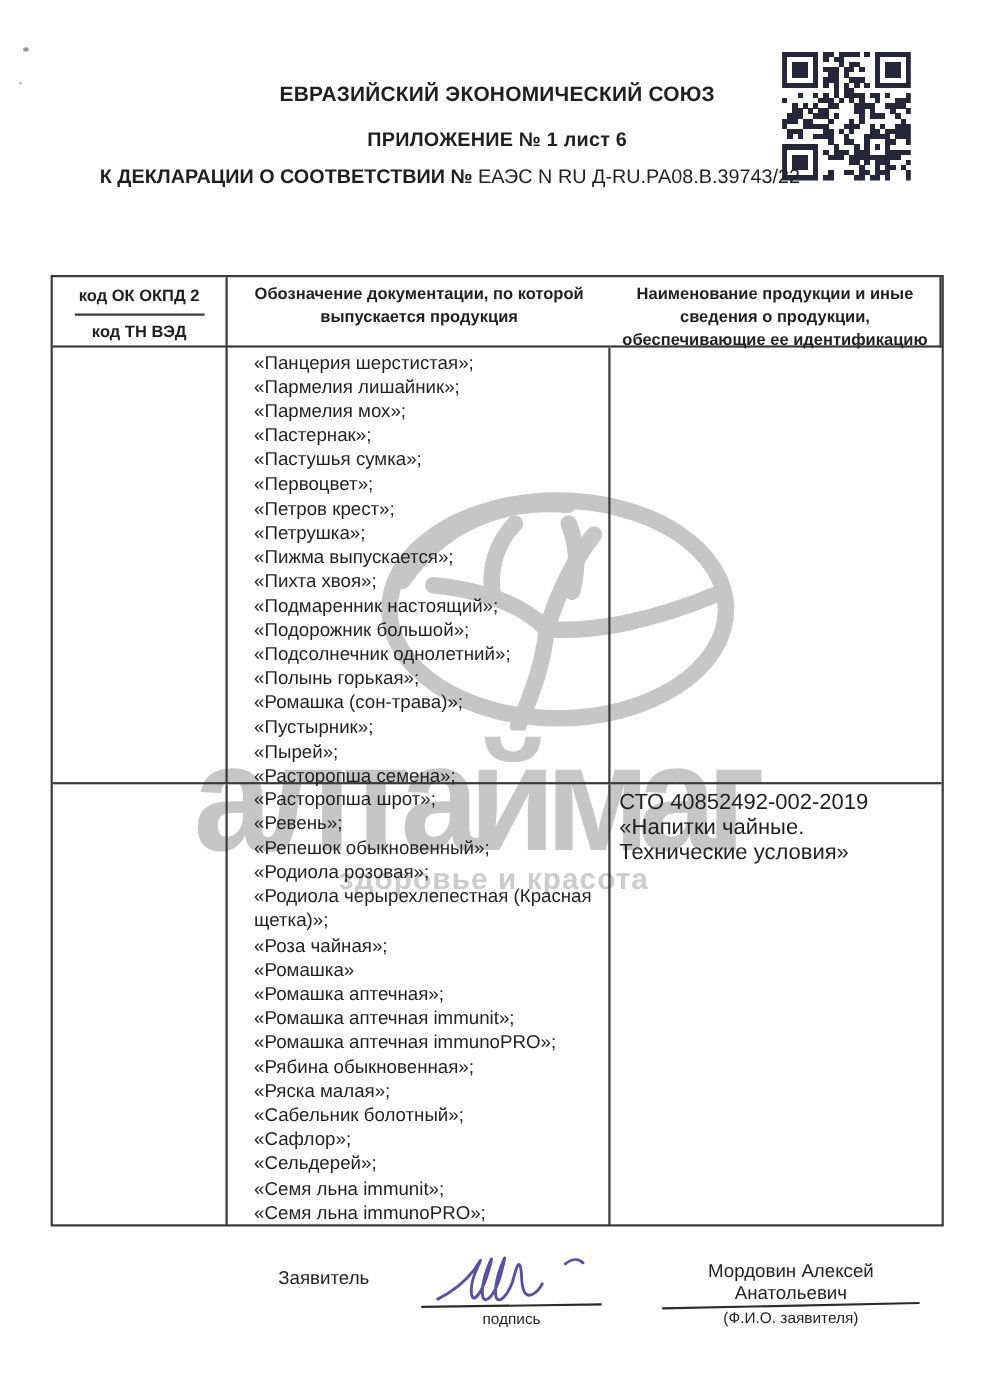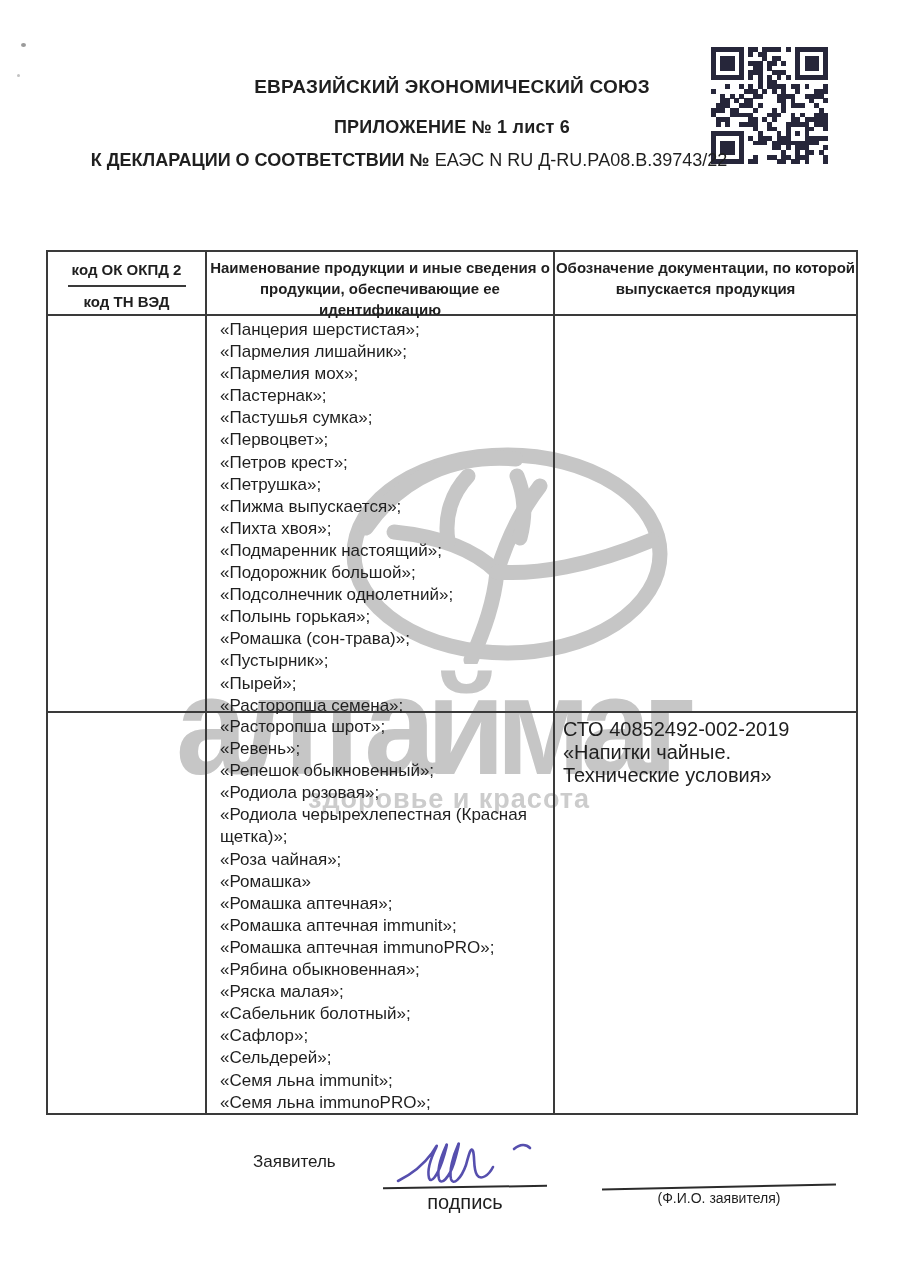--- a/index.html
+++ b/index.html
@@ -33,27 +33,27 @@
     position:absolute;left:46px;top:250px;width:808px;height:861px;
     border:2px solid #3a3a3a;z-index:2;
     display:grid;grid-template-columns:159px 348px 1fr;grid-template-rows:64px 397px 1fr;
   }
   .cell{box-sizing:border-box;border-right:2px solid #3a3a3a;border-bottom:2px solid #3a3a3a;}
   .cell.last-col{border-right:none;}
   .cell.last-row{border-bottom:none;}
   .th{font-weight:bold;font-size:15px;line-height:21px;text-align:center;padding-top:5px;}
   .th-code{display:flex;flex-direction:column;align-items:center;padding-top:7px;}
   .th-code .sep{width:118px;border-bottom:2px solid #3a3a3a;margin:5px 0 4px 0;}
-  .td-products{font-size:17px;line-height:22.1px;padding:3px 6px 0 13px;}
+  .td-products{font-size:17px;line-height:22.1px;padding:3px 6px 0 24px;}
   .td-doc{font-size:20px;line-height:23px;padding:5px 10px 0 8px;}
   
   .applicant{position:absolute;left:253px;top:1152px;font-size:17px;z-index:2;}
   .sig-svg{position:absolute;left:392px;top:1134px;width:160px;height:56px;z-index:2;}
   .sig-line{position:absolute;left:383px;top:1186px;width:164px;height:2px;background:#2b2b2b;transform:rotate(-.8deg);z-index:2;}
-  .sig-caption{position:absolute;left:383px;top:1191px;width:164px;text-align:center;font-size:20px;z-index:2;}
+  .sig-caption{position:absolute;left:383px;top:1191px;width:164px;text-align:center;font-size:14px;z-index:2;}
   .fio{position:absolute;left:601px;top:1146px;width:236px;text-align:center;font-size:17px;line-height:20px;z-index:2;}
   .fio-line{position:absolute;left:602px;top:1186px;width:234px;height:2px;background:#2b2b2b;transform:rotate(-1.2deg);z-index:2;}
   .fio-caption{position:absolute;left:602px;top:1190px;width:234px;text-align:center;font-size:14px;z-index:2;}
   
   .dot1{position:absolute;left:21px;top:43px;width:5px;height:4px;background:#9a9a9a;border-radius:50%;}
   .dot2{position:absolute;left:17px;top:74px;width:3px;height:3px;background:#c2c2c2;border-radius:50%;}
 </style>
 </head>
 <body>
 
@@ -397,22 +397,22 @@
       </svg>
     </div>
 
   <div class="tbl">
 
     <div class="cell th th-code">
       <span>код ОК ОКПД 2</span>
       <span class="sep"></span>
       <span>код ТН ВЭД</span>
     </div>
+    <div class="cell th last-col">Обозначение документации, по которой выпускается продукция</div>
     <div class="cell th">Наименование продукции и иные сведения о продукции, обеспечивающие ее идентификацию</div>
-    <div class="cell th last-col">Обозначение документации, по которой выпускается продукция</div>
 
     <div class="cell"></div>
     <div class="cell td-products">
         <div>«Панцерия шерстистая»;</div>
         <div>«Пармелия лишайник»;</div>
         <div>«Пармелия мох»;</div>
         <div>«Пастернак»;</div>
         <div>«Пастушья сумка»;</div>
         <div>«Первоцвет»;</div>
         <div>«Петров крест»;</div>
@@ -457,16 +457,20 @@
 
   <svg class="sig-svg" viewBox="0 0 160 56" fill="none">
     <g stroke="#564fae" stroke-width="2.6" stroke-linecap="round" fill="none">
       <path d="M6,47 C20,40 32,30 40,19 C44,13 46,9 44,14 C39,24 35,36 37,44 C39,50 45,42 50,28 C54,16 56,7 54,12 C49,23 45,37 47,45 C49,52 57,44 62,29 C66,15 68,6 66,11 C61,22 57,37 59,45 C61,52 69,45 74,31 C77,20 79,12 81,17 C83,23 81,35 85,41 C89,47 97,41 101,33"></path>
       <path d="M122,15 C128,10 134,10 138,14"></path>
     </g>
   </svg>
   <div class="sig-line"></div>
   <div class="sig-caption">подпись</div>
 
+  <div class="fio">
+    <div>Мордовин Алексей</div>
+    <div>Анатольевич</div>
+  </div>
   <div class="fio-line"></div>
   <div class="fio-caption">(Ф.И.О. заявителя)</div>
 
 </div>
 
 </body></html>

